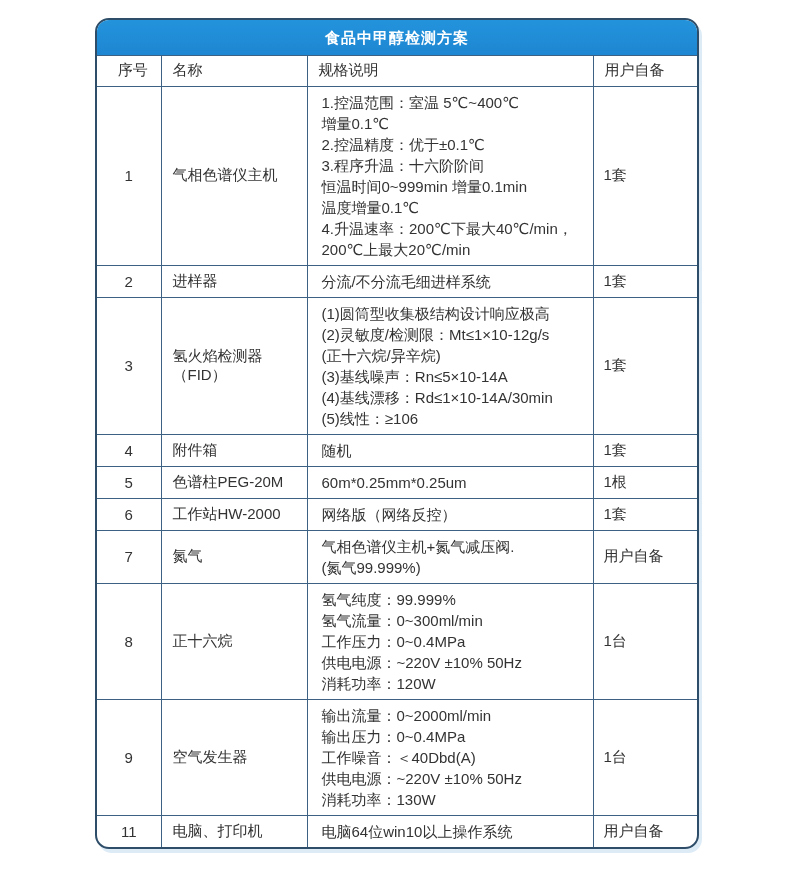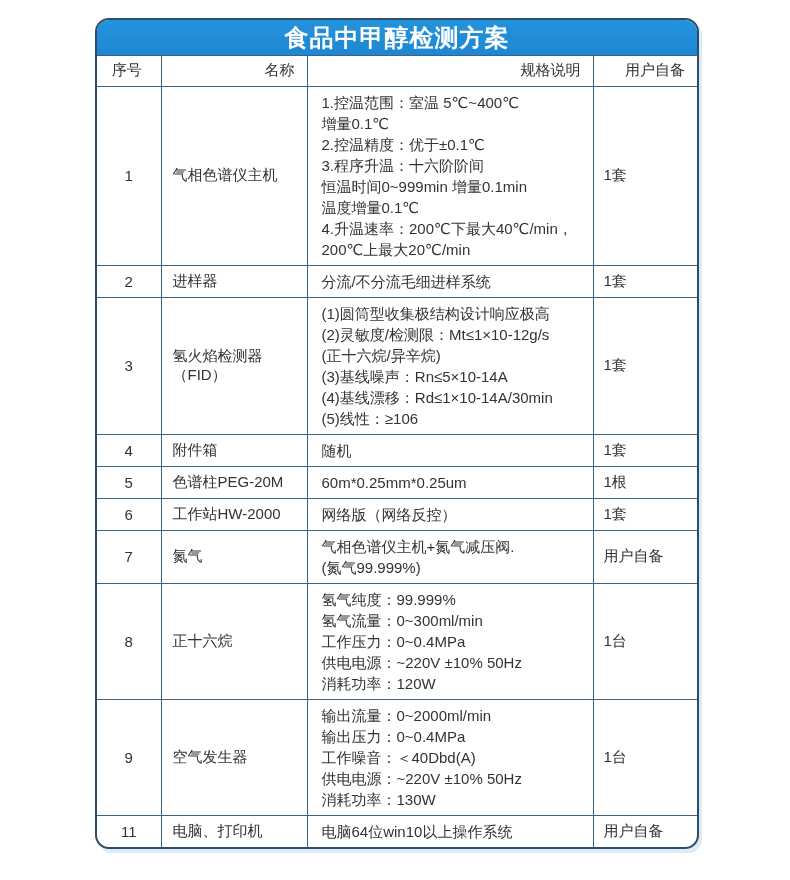--- a/index.html
+++ b/index.html
@@ -24,39 +24,39 @@
     background:#ffffff;
     border:2px solid var(--border);
     border-radius:14px;
     overflow:hidden;
     box-shadow:3px 4px 0 var(--shadow);
   }
   .titlebar{
     height:36px;line-height:36px;
     background:linear-gradient(var(--title-bg-top),var(--title-bg));
     color:#ffffff;
-    font-size:24px;font-weight:bold;text-align:center;
+    font-size:15px;font-weight:bold;text-align:center;
     letter-spacing:1px;
     border-bottom:1px solid var(--grid);
   }
   table.spec{
     width:100%;
     border-collapse:collapse;
     border-style:hidden; 
     font-size:15px;
     color:var(--text);
   }
   .spec th,.spec td{
     border:1px solid var(--grid);
     vertical-align:middle;
-    padding:4px 12px;
+    padding:4px 0;
   }
   .spec th{
     font-weight:normal;
-    text-align:right;
+    text-align:left;
     height:30px;
     padding-left:11px;
   }
   .spec th.c-no{text-align:center;padding-left:8px;}
   td.c-no{text-align:center;width:64px;}
   td.c-name{padding-left:11px;width:146px;}
   td.c-spec{
     padding:5px 14px;width:285px;
     white-space:pre-line;
     line-height:21px;

